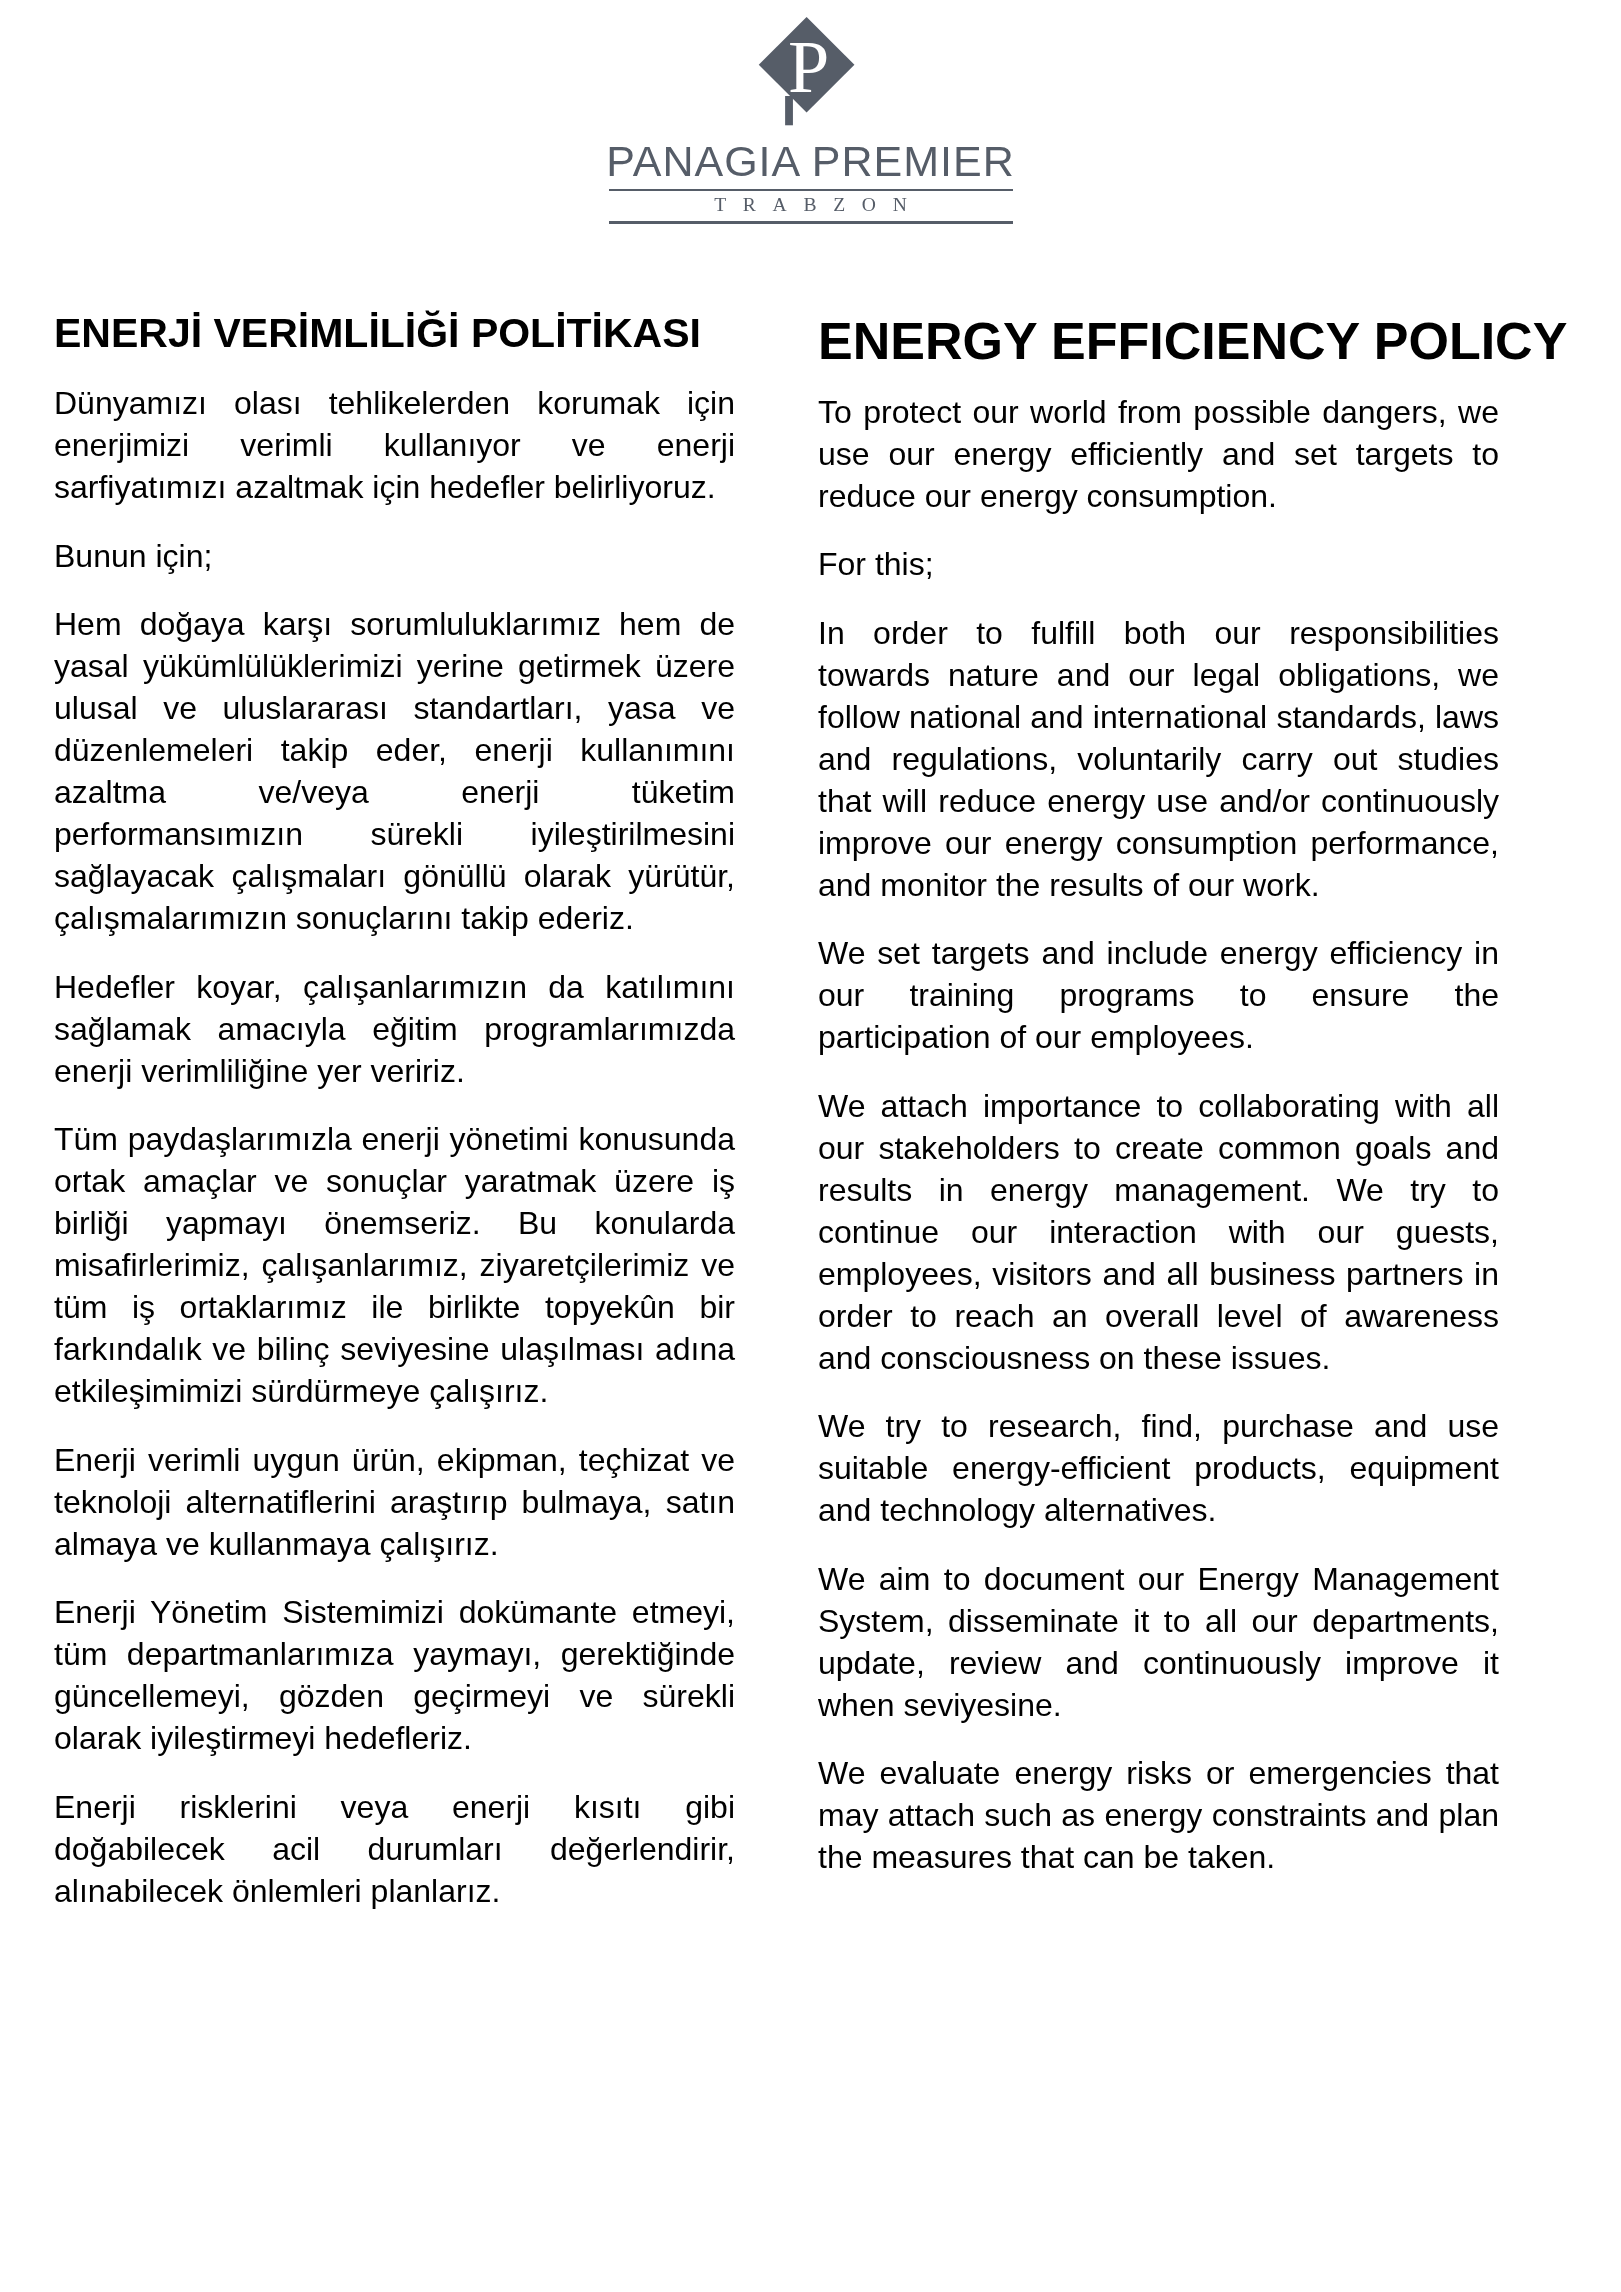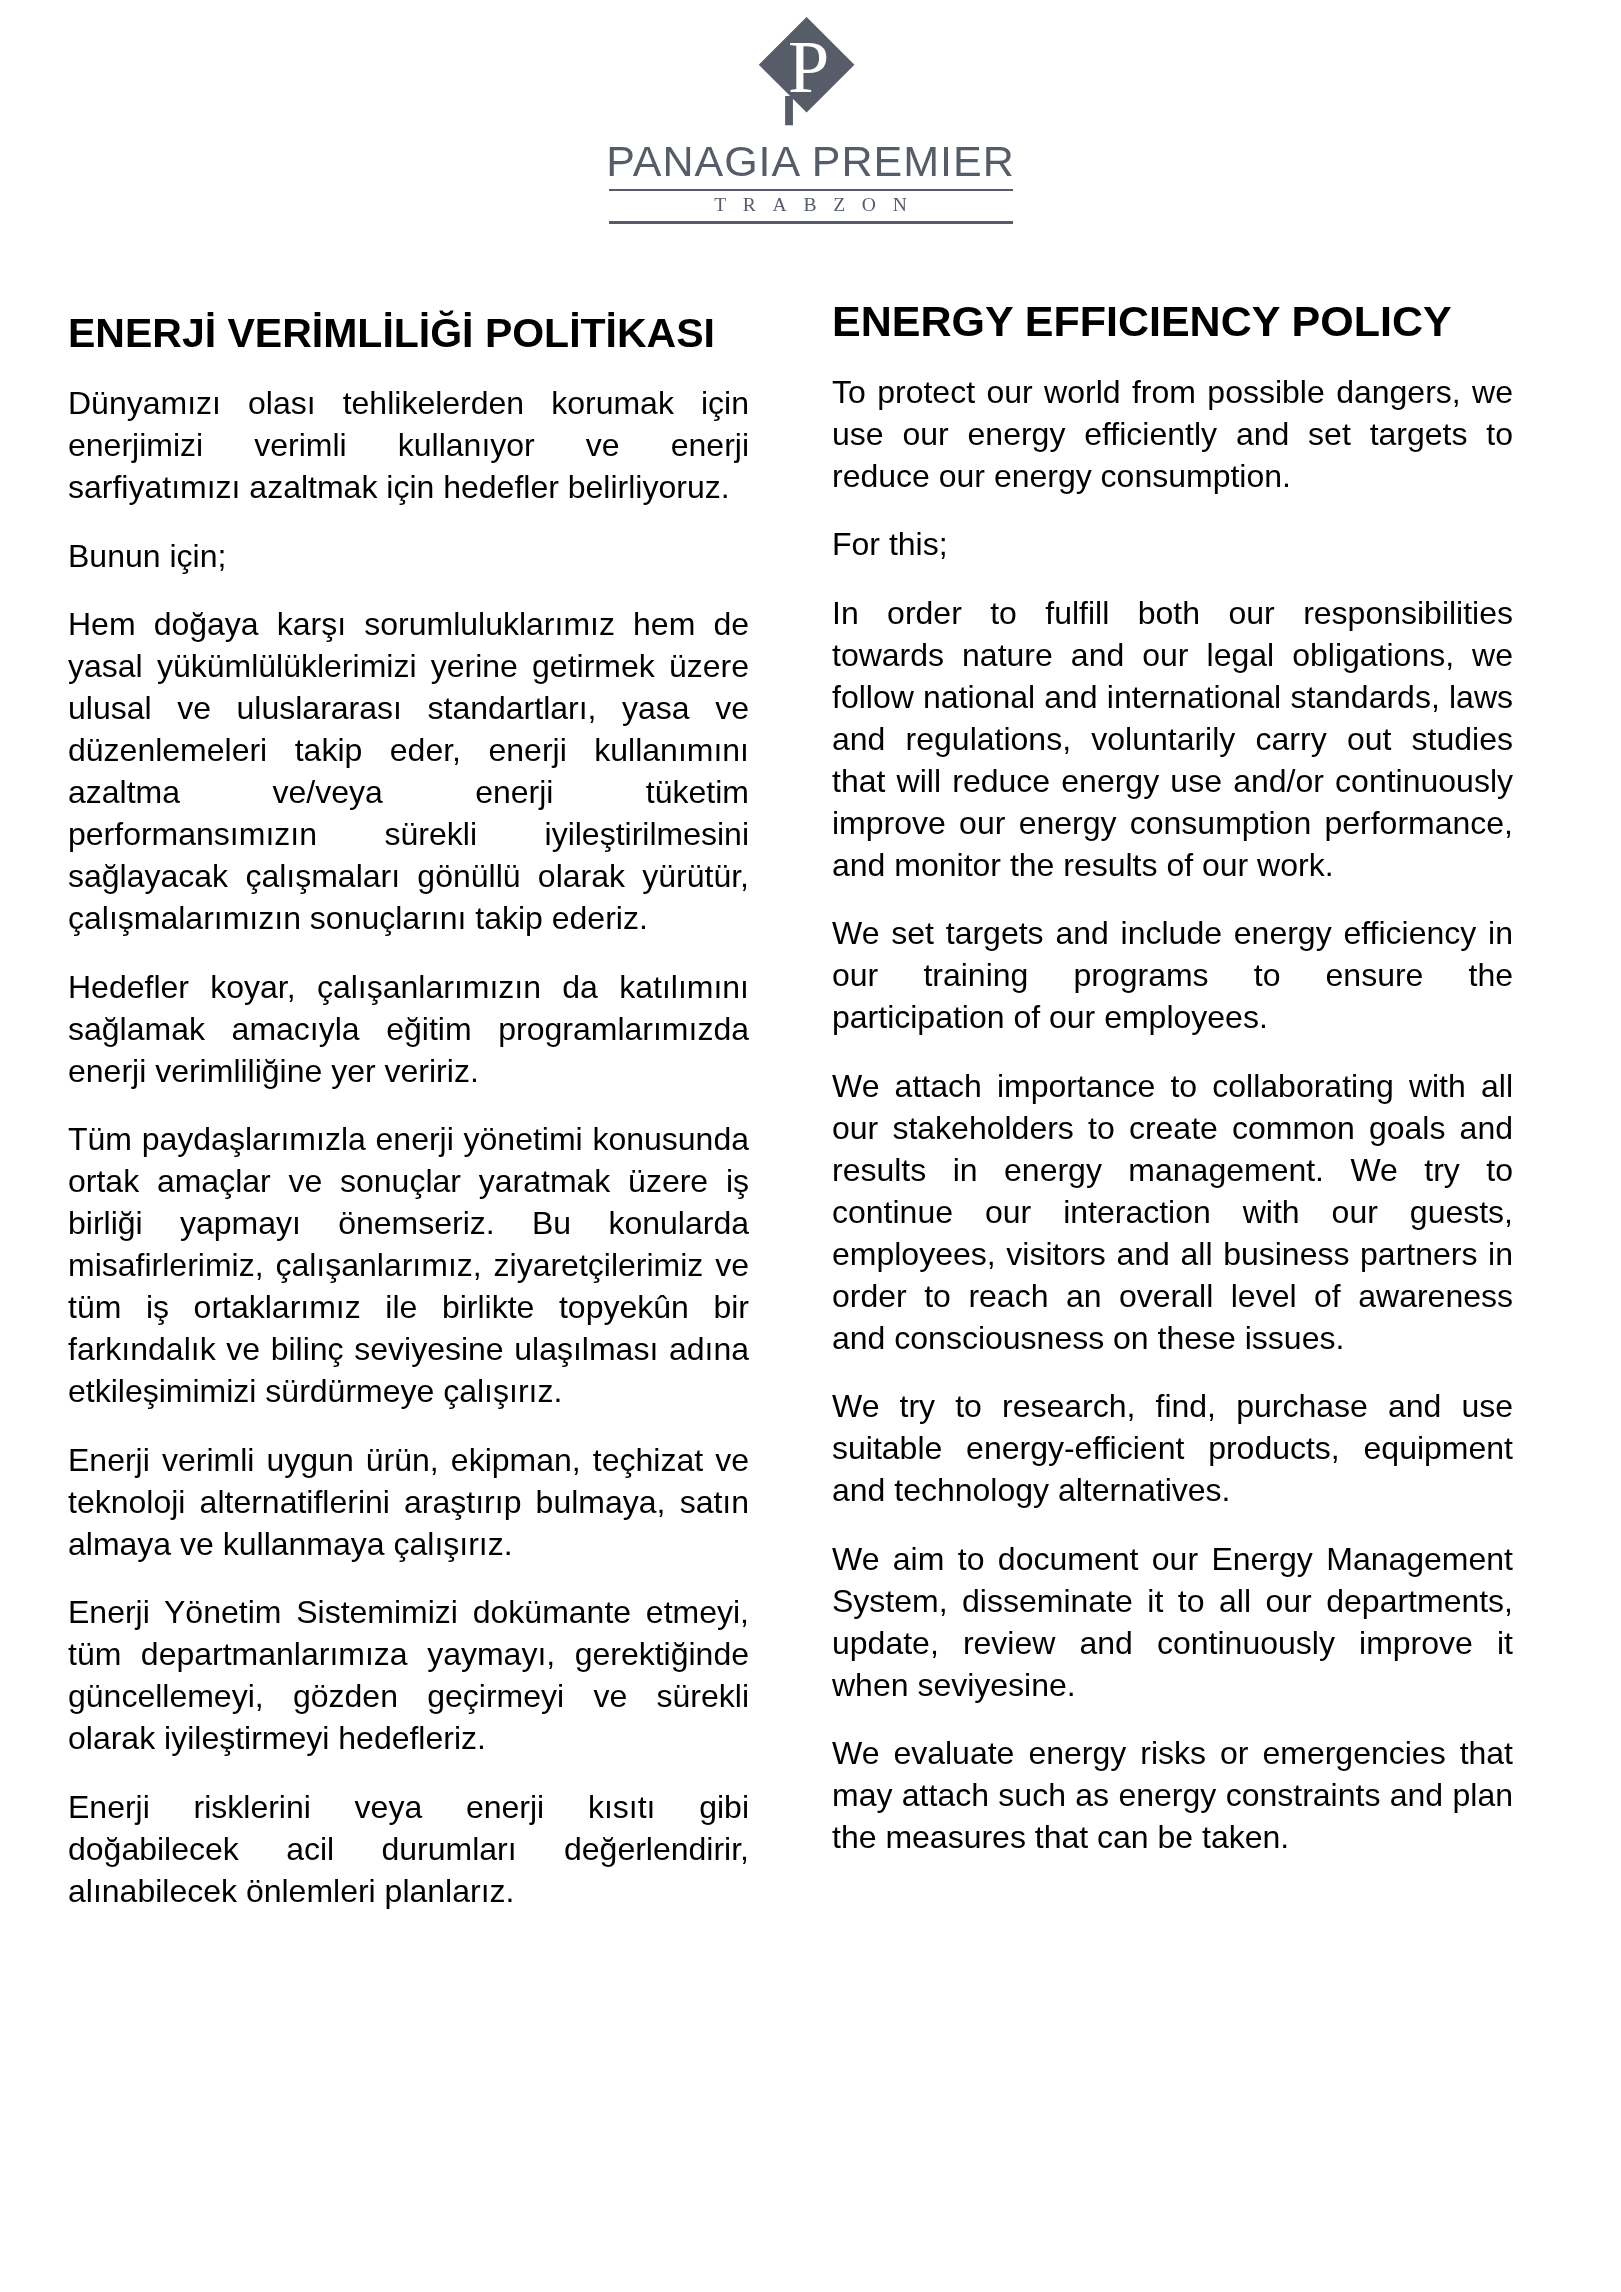--- a/index.html
+++ b/index.html
@@ -39,34 +39,34 @@
     letter-spacing: 16.7px;
     padding-left: 16.7px;
     margin-top: 3.9px;
     white-space: nowrap;
   }
 
   
   .content {
     display: flex;
     gap: 83px;
-    padding-left: 68px;
+    padding-left: 54px;
     margin-top: 86px;
   }
   .col { width: 681px; flex: 0 0 681px; }
   .col-en { margin-top: -11.8px; }
 
   .policy-title {
     font-size: 41px;
     line-height: 47px;
     font-weight: bold;
     margin: 0 0 25.5px 0;
     white-space: nowrap;
   }
-  .col-en .policy-title { font-size: 43px; }
+  .col-en .policy-title { font-size: 52px; margin-top: 20px; }
 
   .body-par {
     font-size: 32px;
     line-height: 42px;
     margin: 0 0 26.5px 0;
     text-align: justify;
   }
 </style>
 </head>
 <body>

